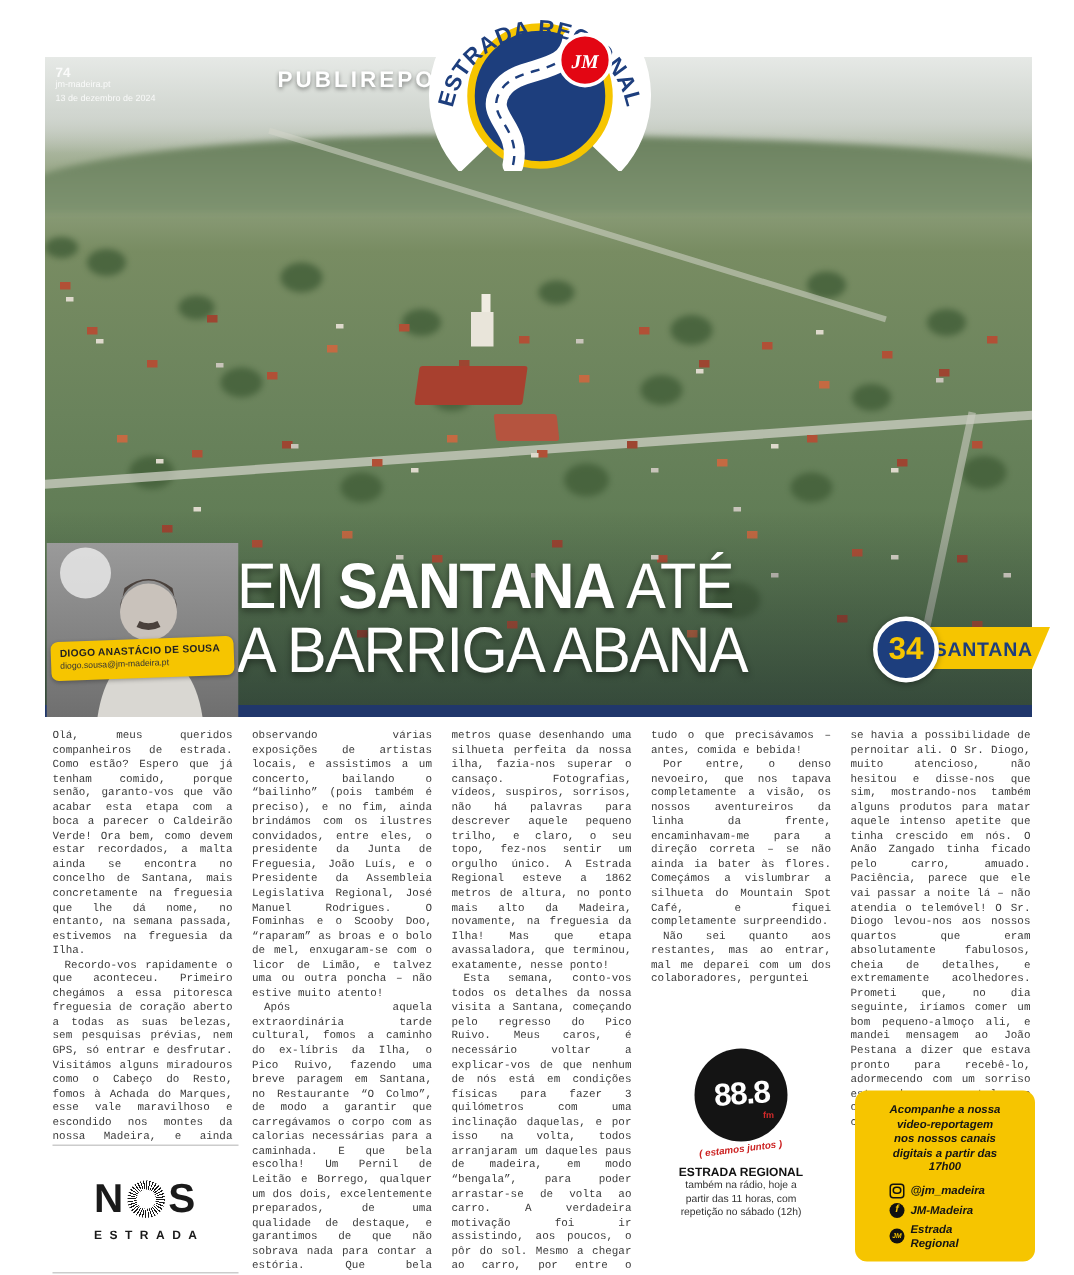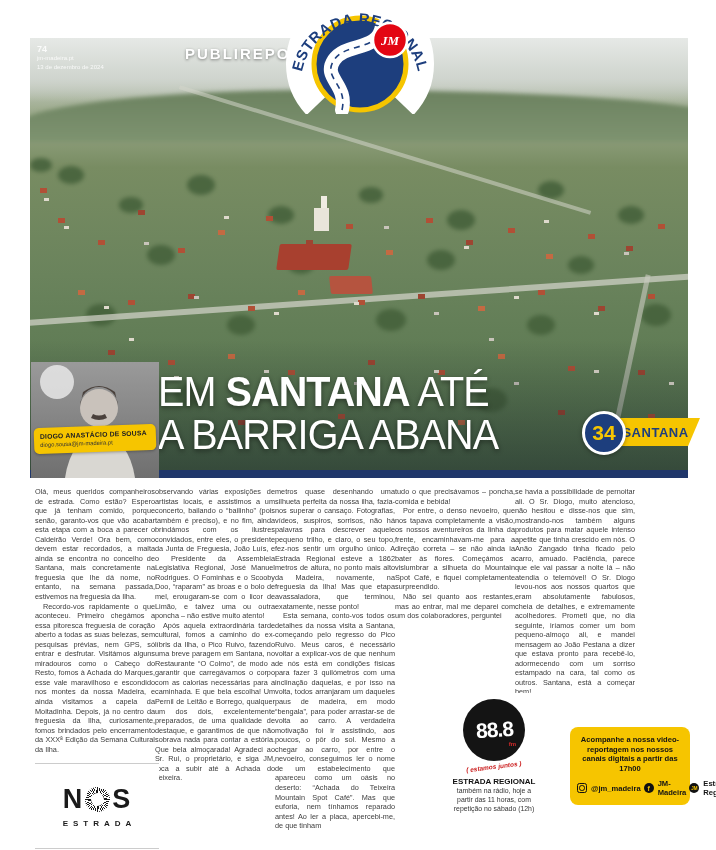--- a/index.html
+++ b/index.html
@@ -81,22 +81,22 @@
   
   .author{position:absolute;left:31px;top:362px;width:128px;height:116px;overflow:visible;}
   .author svg{display:block;}
   .author-label{position:absolute;left:3px;top:64px;width:122px;background:#f6c500;
     border-radius:5px;padding:5px 6px 6px;transform:rotate(-2deg);box-sizing:border-box;
     box-shadow:0 1px 3px rgba(0,0,0,.3);}
   .author-label .nm{font-size:6.8px;font-weight:800;color:#222;letter-spacing:.2px;}
   .author-label .em{font-size:5.8px;color:#333;margin-top:2px;}
 
   
-  .cols{position:absolute;left:35px;top:487px;width:653px;height:360px;display:flex;
-    font-size:7.3px;line-height:9.55px;color:#3c3c3c;text-align:justify;overflow:hidden;}
+  .cols{position:absolute;left:35px;top:487px;width:653px;height:360px;display:flex;gap:13px;
+    font-size:7.3px;line-height:9.55px;color:#3c3c3c;text-align:justify;overflow:hidden;font-family:Liberation Mono, monospace;}
   .col{width:120px;flex:none;}
   .p{margin:0;text-indent:8px;}
   .p.first{text-indent:0;}
 
   
   .nosbox{position:absolute;left:35px;top:763px;width:124px;height:84px;background:#fff;
     border-top:1px solid #ccc;border-bottom:1px solid #ccc;display:flex;flex-direction:column;
     align-items:center;justify-content:center;z-index:3;}
   .nosrow{display:flex;align-items:center;gap:2px;}
   .nosrow .nl{font-size:27px;font-weight:800;color:#1a1a1a;letter-spacing:1px;}
@@ -113,23 +113,23 @@
     align-items:center;justify-content:center;position:relative;}
   .rfreq{color:#fff;font-size:21px;font-weight:800;letter-spacing:-1px;transform:rotate(-4deg);}
   .rfm{position:absolute;right:9px;bottom:14px;color:#d42a2a;font-size:6px;font-weight:800;}
   .rslogan{margin-top:2px;color:#cc2222;font-size:6.5px;font-weight:700;font-style:italic;
     transform:rotate(-7deg);}
   .rtitle{margin-top:7px;font-size:8px;font-weight:800;color:#111;text-align:center;}
   .rline{font-size:6.9px;line-height:9px;color:#333;text-align:center;}
 
   
   .promo{position:absolute;left:570px;top:727px;width:120px;background:#f6c500;border-radius:8px;
-    padding:8px 7px;box-sizing:border-box;z-index:3;}
+    padding:8px 23px;box-sizing:border-box;z-index:3;font-style:italic;}
   .promo .ptxt{font-size:7.6px;line-height:9.5px;font-weight:800;color:#141414;text-align:center;}
-  .chans{margin-top:6px;display:flex;flex-direction:row;gap:3px;}
+  .chans{margin-top:6px;display:flex;flex-direction:column;gap:3px;}
   .chan{display:flex;align-items:center;gap:4px;}
   .chan .lbl{font-size:7.6px;font-weight:800;color:#141414;}
   .ic-ig{width:8px;height:8px;border:1.2px solid #111;border-radius:2.5px;position:relative;flex:none;}
   .ic-ig::after{content:"";position:absolute;inset:1.3px;border:1px solid #111;border-radius:50%;}
   .ic-fb,.ic-jm{width:10px;height:10px;border-radius:50%;background:#111;color:#f6c500;flex:none;
     display:flex;align-items:center;justify-content:center;font-weight:800;}
   .ic-fb{font-size:7px;}
   .ic-jm{font-size:4.5px;letter-spacing:0;}
 </style>
 </head>
@@ -212,21 +212,21 @@
     </div>
     <div class="col">
       <p class="p first">observando várias exposições de artistas locais, e assistimos a um concerto, bailando o “bailinho” (pois também é preciso), e no fim, ainda brindámos com os ilustres convidados, entre eles, o presidente da Junta de Freguesia, João Luís, e o Presidente da Assembleia Legislativa Regional, José Manuel Rodrigues. O Fominhas e o Scooby Doo, “raparam” as broas e o bolo de mel, enxugaram-se com o licor de Limão, e talvez uma ou outra poncha – não estive muito atento!</p>
       <p class="p">Após aquela extraordinária tarde cultural, fomos a caminho do ex-líbris da Ilha, o Pico Ruivo, fazendo uma breve paragem em Santana, no Restaurante “O Colmo”, de modo a garantir que carregávamos o corpo com as calorias necessárias para a caminhada. E que bela escolha! Um Pernil de Leitão e Borrego, qualquer um dos dois, excelentemente preparados, de uma qualidade de destaque, e garantimos de que não sobrava nada para contar a estória. Que bela almoçarada! Agradeci ao Sr. Rui, o proprietário, e siga JM, toca a subir até à Achada do Teixeira.</p>
     </div>
     <div class="col">
       <p class="p first">metros quase desenhando uma silhueta perfeita da nossa ilha, fazia-nos superar o cansaço. Fotografias, vídeos, suspiros, sorrisos, não há palavras para descrever aquele pequeno trilho, e claro, o seu topo, fez-nos sentir um orgulho único. A Estrada Regional esteve a 1862 metros de altura, no ponto mais alto da Madeira, novamente, na freguesia da Ilha! Mas que etapa avassaladora, que terminou, exatamente, nesse ponto!</p>
       <p class="p">Esta semana, conto-vos todos os detalhes da nossa visita a Santana, começando pelo regresso do Pico Ruivo. Meus caros, é necessário voltar a explicar-vos de que nenhum de nós está em condições físicas para fazer 3 quilómetros com uma inclinação daquelas, e por isso na volta, todos arranjaram um daqueles paus de madeira, em modo “bengala”, para poder arrastar-se de volta ao carro. A verdadeira motivação foi ir assistindo, aos poucos, o pôr do sol. Mesmo a chegar ao carro, por entre o nevoeiro, conseguimos ler o nome de um estabelecimento que apareceu como um oásis no deserto: “Achada do Teixeira Mountain Spot Café”. Mas que euforia, nem tínhamos reparado antes! Ao ler a placa, apercebi-me, de que tinham</p>
     </div>
     <div class="col">
-      <p class="p first">tudo o que precisávamos – poncha, comida e bebida!</p>
+      <p class="p first">tudo o que precisávamos – antes, comida e bebida!</p>
       <p class="p">Por entre, o denso nevoeiro, que nos tapava completamente a visão, os nossos aventureiros da linha da frente, encaminhavam-me para a direção correta – se não ainda ia bater às flores. Começámos a vislumbrar a silhueta do Mountain Spot Café, e fiquei completamente surpreendido.</p>
       <p class="p">Não sei quanto aos restantes, mas ao entrar, mal me deparei com um dos colaboradores, perguntei</p>
     </div>
     <div class="col">
       <p class="p first">se havia a possibilidade de pernoitar ali. O Sr. Diogo, muito atencioso, não hesitou e disse-nos que sim, mostrando-nos também alguns produtos para matar aquele intenso apetite que tinha crescido em nós. O Anão Zangado tinha ficado pelo carro, amuado. Paciência, parece que ele vai passar a noite lá – não atendia o telemóvel! O Sr. Diogo levou-nos aos nossos quartos que eram absolutamente fabulosos, cheia de detalhes, e extremamente acolhedores. Prometi que, no dia seguinte, iríamos comer um bom pequeno-almoço ali, e mandei mensagem ao João Pestana a dizer que estava pronto para recebê-lo, adormecendo com um sorriso estampado na cara, tal como os outros. Santana, está a começar bem!</p>
     </div>
   </div>
 
   <div class="nosbox">
     <div class="nosrow">

